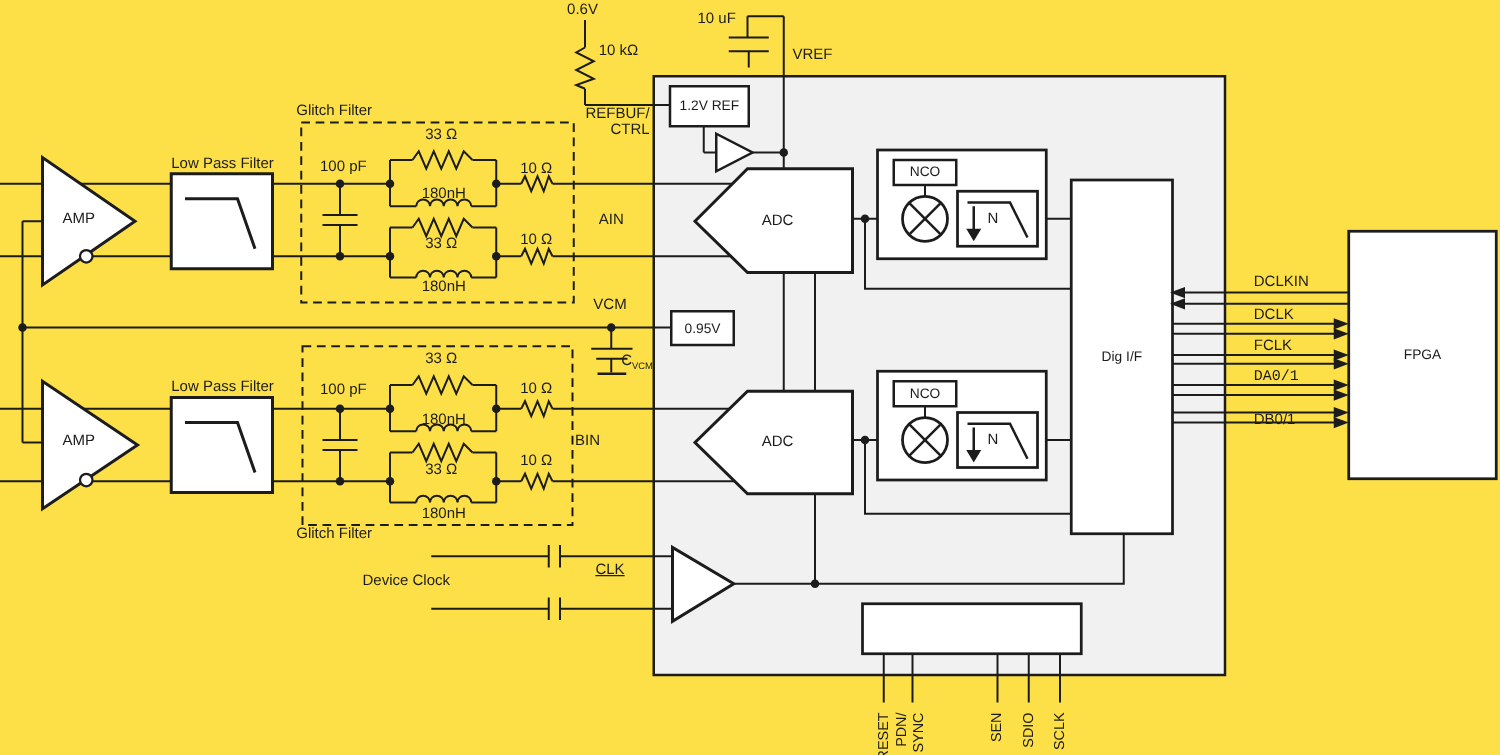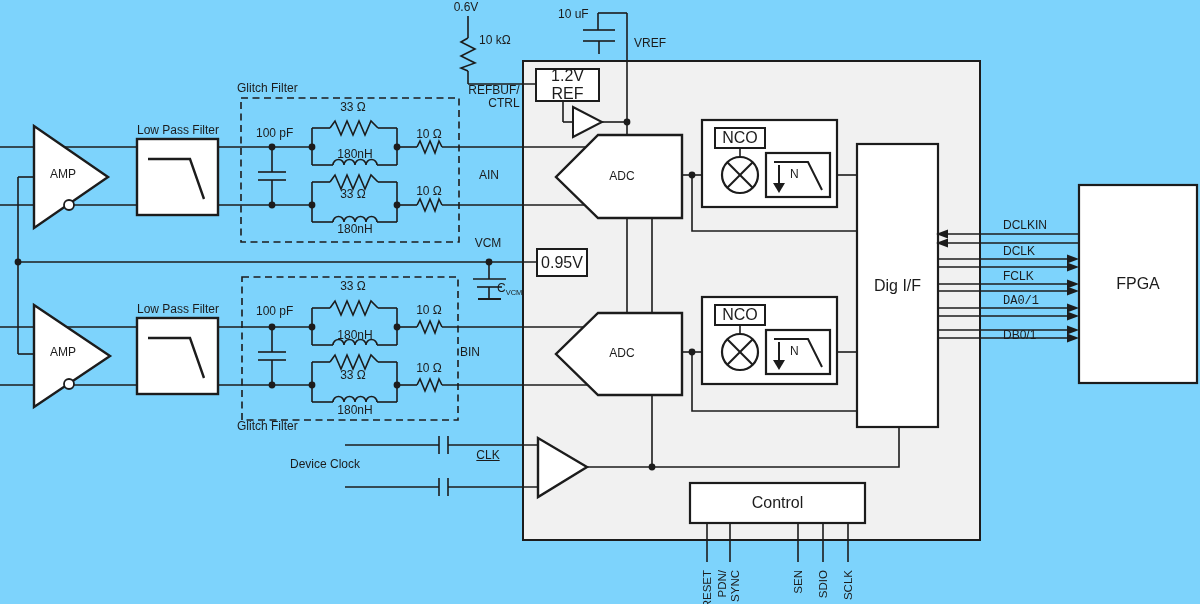--- a/index.html
+++ b/index.html
@@ -1,22 +1,22 @@
 <!DOCTYPE html>
 <html><head>
 <meta charset="utf-8">
 <style>
   html,body{margin:0;padding:0;background:#fff;}
-  .stage{position:relative;width:1200px;height:604px;background:#7dd3fc;
+  .stage{position:relative;width:1200px;height:604px;background:#fde047;
          font-family:"Liberation Sans",sans-serif;color:#1c1c1c;overflow:hidden;}
   .stage svg{position:absolute;left:0;top:0;}
   .lbl{position:absolute;font-size:12px;line-height:13px;white-space:nowrap;color:#1c1c1c;}
   .ctr{transform:translateX(-50%);}
   .boxlbl{position:absolute;display:flex;align-items:center;justify-content:center;
-          font-size:16px;color:#1c1c1c;text-align:center;}
+          font-size:11px;color:#1c1c1c;text-align:center;}
   .pin{position:absolute;font-size:11.5px;white-space:nowrap;
        transform:rotate(-90deg) translateX(-100%);transform-origin:0 0;}
   .two{text-align:right;}
   .sub{font-size:7.5px;vertical-align:-3px;}
 </style>
 </head>
 <body>
 
 <div class="stage">
 
@@ -350,21 +350,20 @@
 
 <span class="lbl ctr" style="left:622px;top:170px;">ADC</span>
 <span class="lbl ctr" style="left:622px;top:347px;">ADC</span>
 <div class="boxlbl" style="left:715px;top:128px;width:50px;height:20px;">NCO</div>
 <div class="boxlbl" style="left:715px;top:305px;width:50px;height:20px;">NCO</div>
 <span class="lbl" style="left:790px;top:168px;">N</span>
 <span class="lbl" style="left:790px;top:345px;">N</span>
 
 <div class="boxlbl" style="left:857px;top:144px;width:81px;height:283px;">Dig I/F</div>
 <div class="boxlbl" style="left:1079px;top:185px;width:118px;height:198px;">FPGA</div>
-<div class="boxlbl" style="left:690px;top:483px;width:175px;height:40px;">Control</div>
 
 <span class="lbl" style="left:290px;top:458px;">Device Clock</span>
 <span class="lbl ctr" style="left:488px;top:449px;text-decoration:underline;">CLK</span>
 
 <span class="lbl" style="left:1003px;top:219px;">DCLKIN</span>
 <span class="lbl" style="left:1003px;top:245px;">DCLK</span>
 <span class="lbl" style="left:1003px;top:270px;">FCLK</span>
 <span class="lbl" style="left:1003px;top:295px;font-family:Liberation Mono, monospace;">DA0/1</span>
 <span class="lbl" style="left:1003px;top:317px;margin-top:12px;">DB0/1</span>
 

